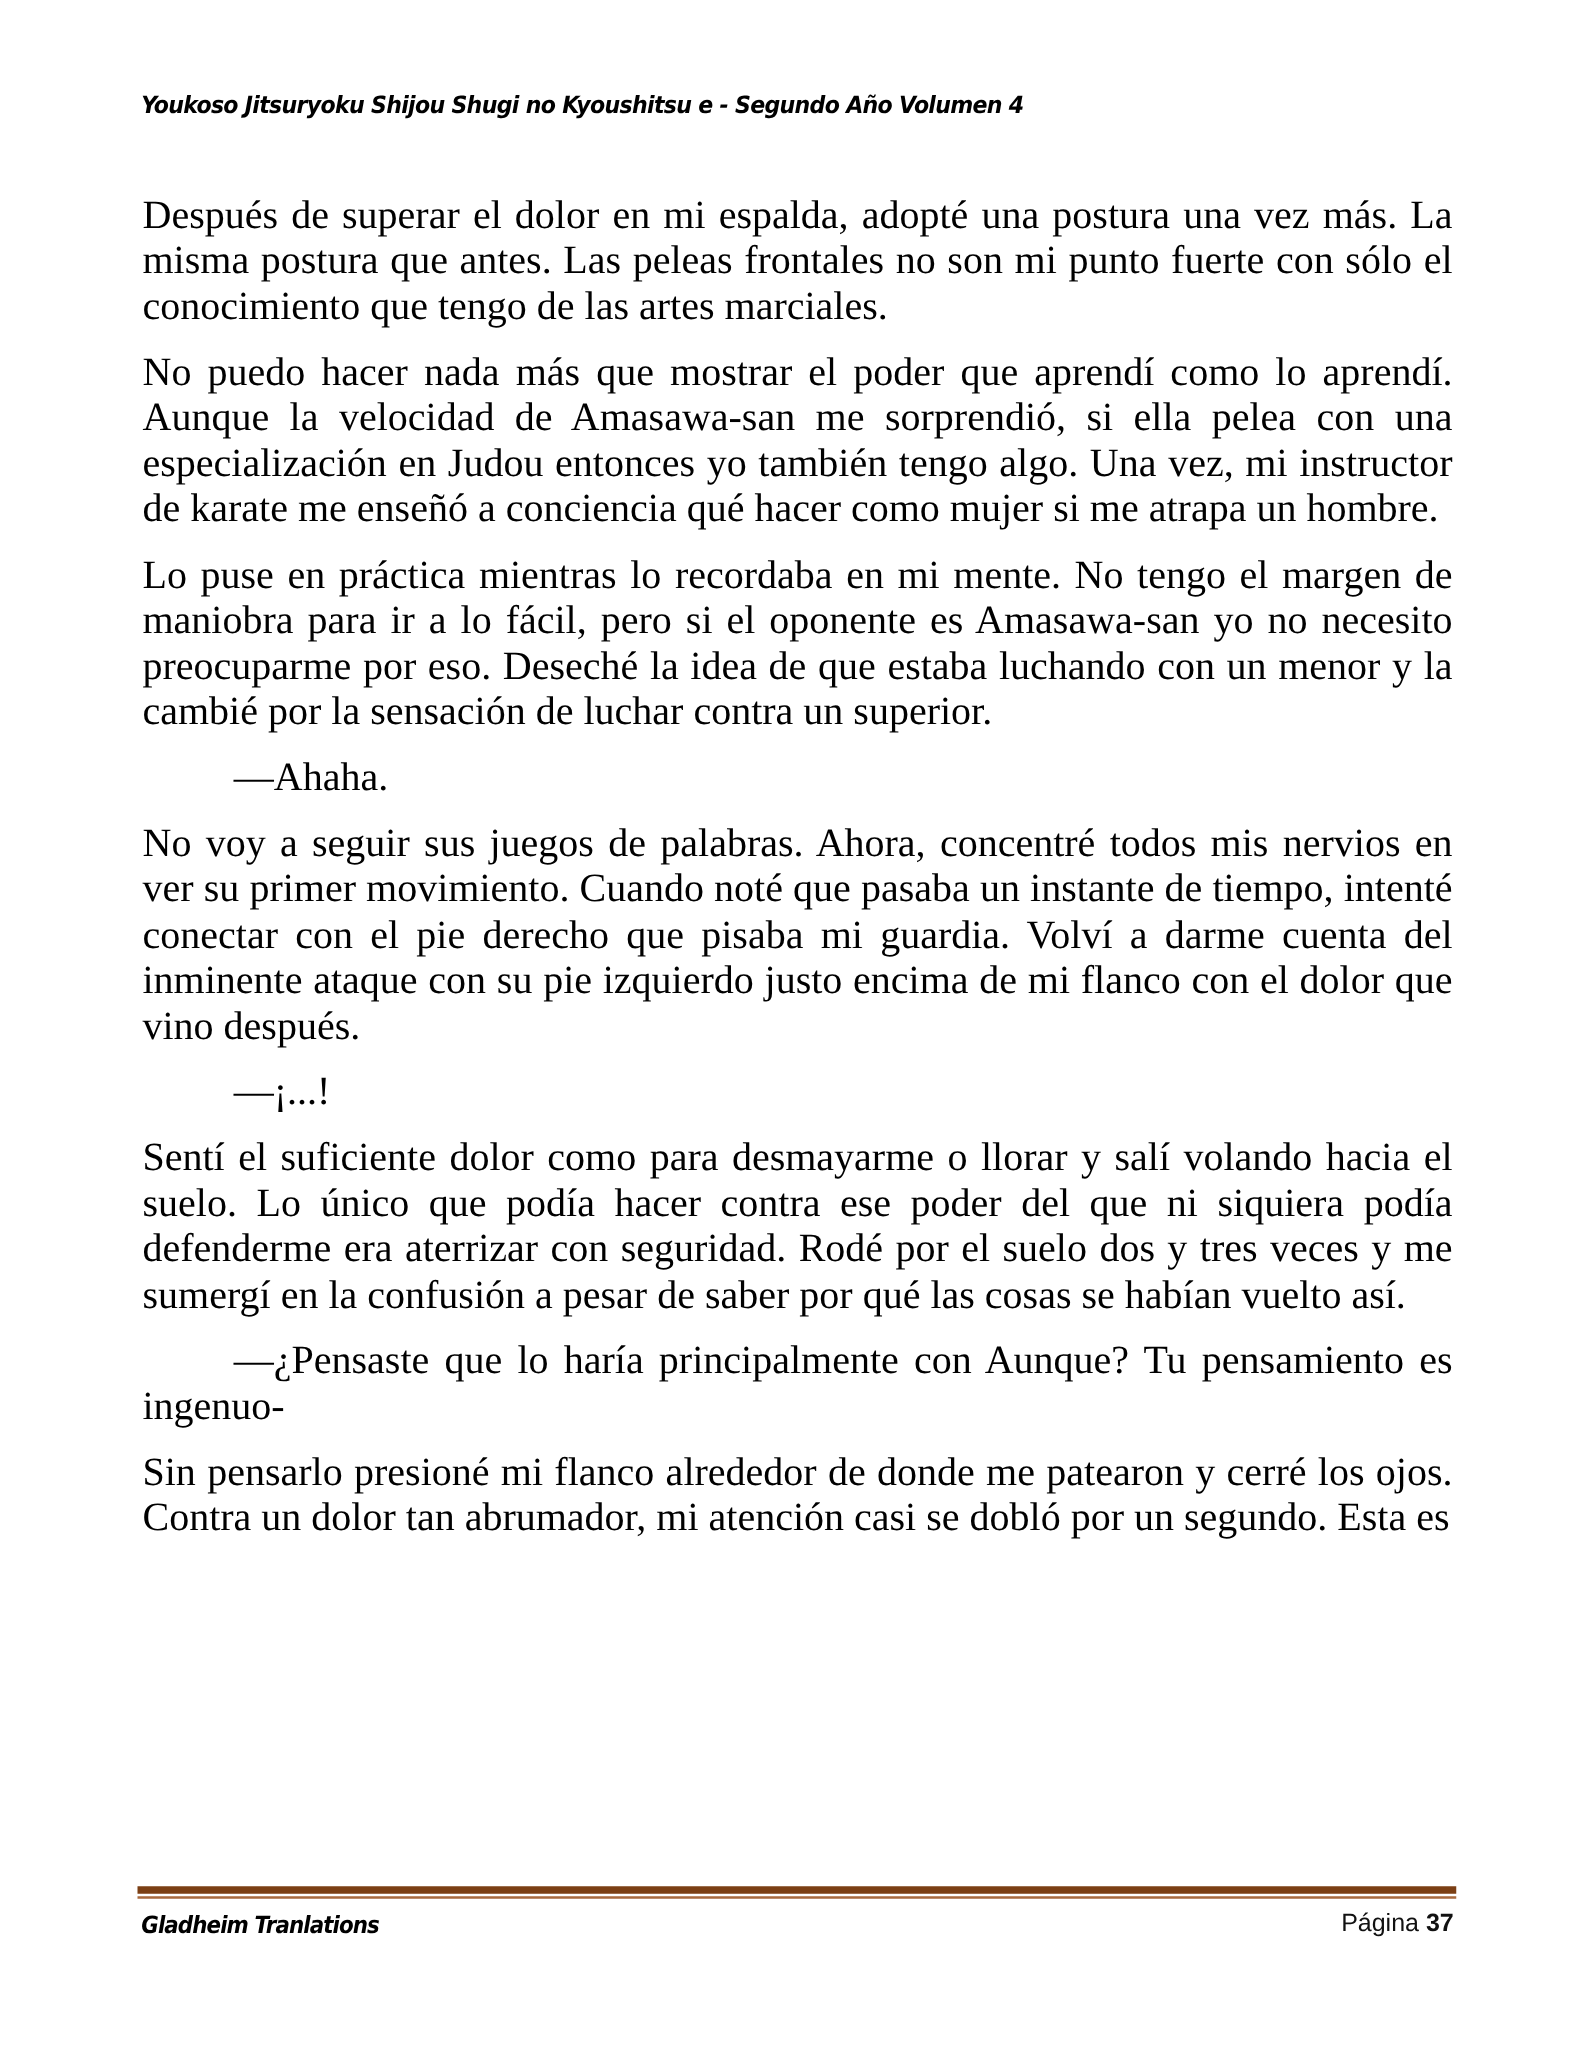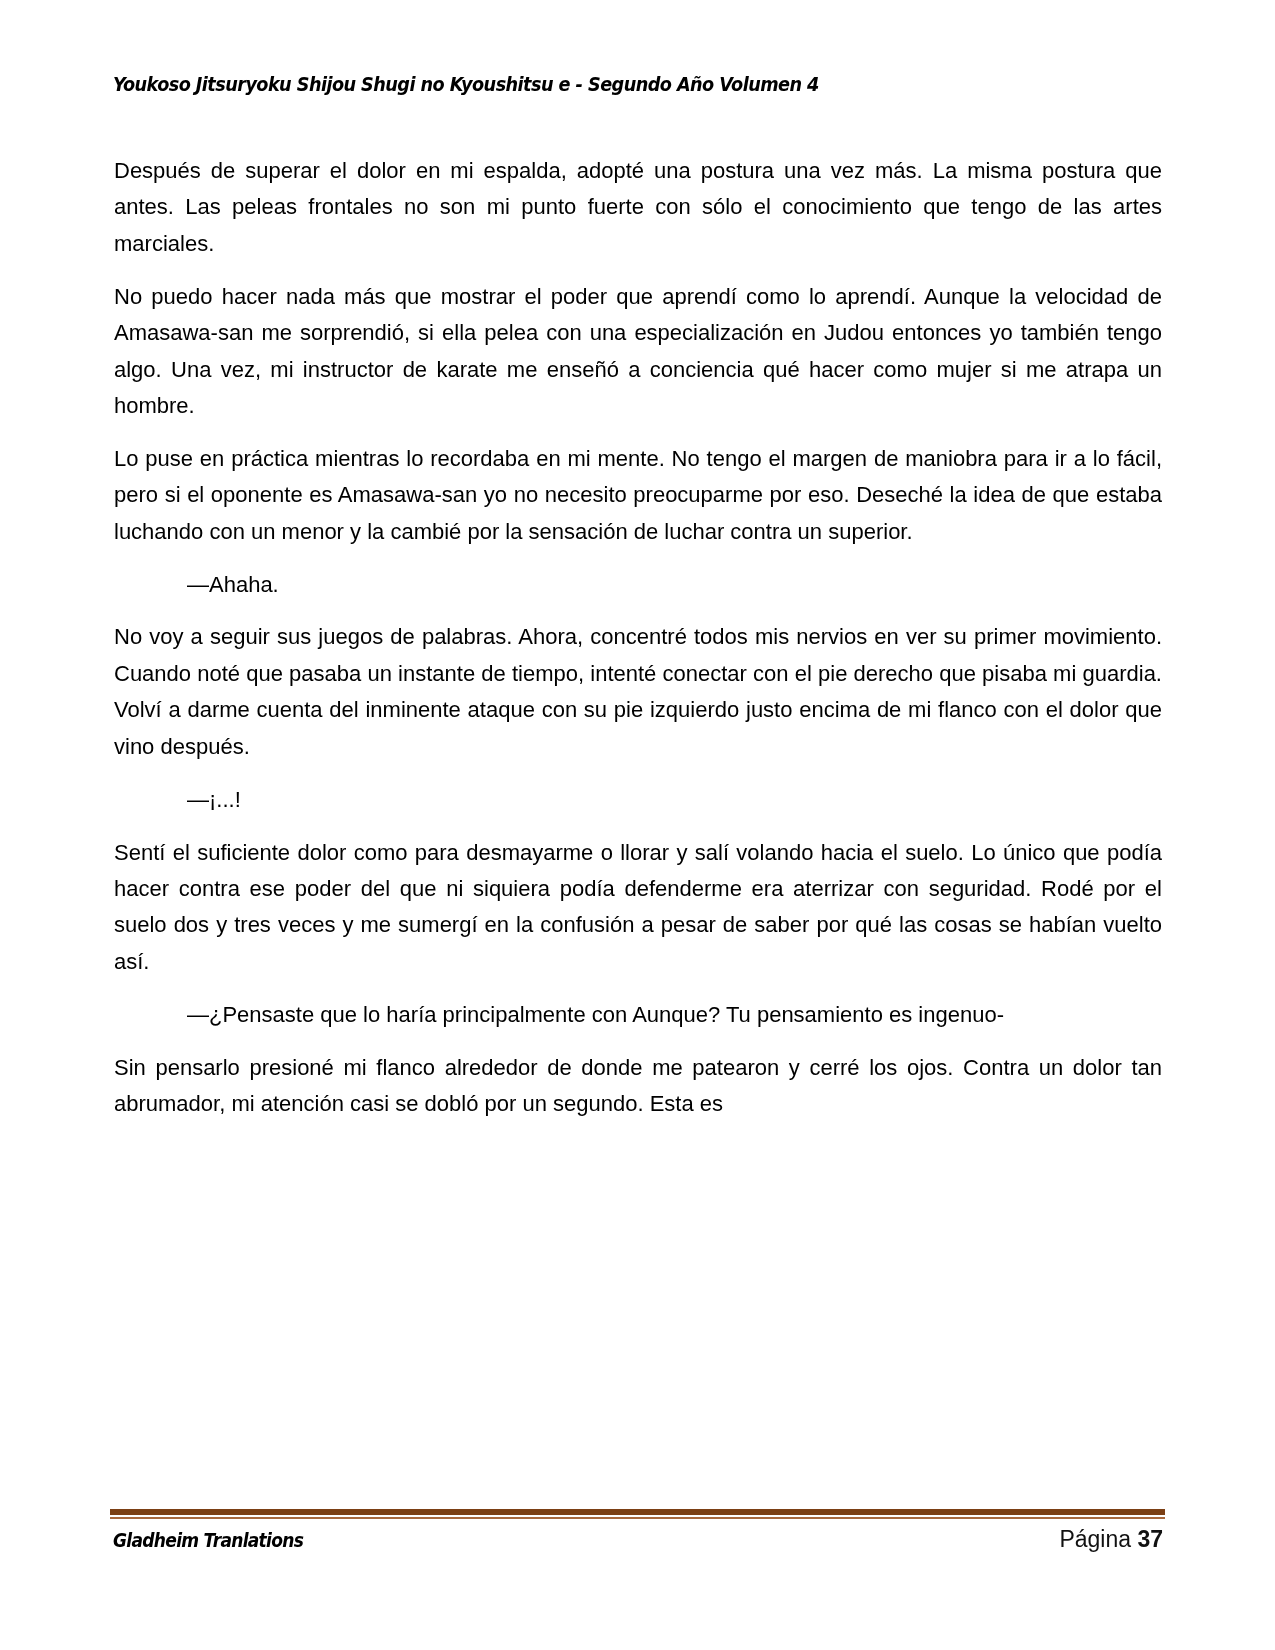--- a/index.html
+++ b/index.html
@@ -27,22 +27,22 @@
       line-height: 28px;
       white-space: nowrap;
       transform: scaleX(0.93);
       transform-origin: left center;
     }
     .page-body {
       position: absolute;
       left: 114px;
       top: 153px;
       width: 1048px;
-      font-family: Liberation Sans, sans-serif;
-      font-size: 22px;
+      font-family: Liberation Serif, serif;
+      font-size: 32px;
       line-height: 36.4px;
     }
     .page-body p {
       margin: 0 0 16.5px 0;
       text-align: justify;
     }
     .page-body p.last-line-left {
       text-align-last: left;
     }
     .page-body p.dialogue {
@@ -76,21 +76,21 @@
       line-height: 28px;
       white-space: nowrap;
       transform: scaleX(0.9);
       transform-origin: left center;
     }
     .footer-right {
       position: absolute;
       right: 112px;
       top: 1525px;
       font-family: "Liberation Sans", sans-serif;
-      font-size: 23px;
+      font-size: 20px;
       line-height: 28px;
       white-space: nowrap;
       color: #111111;
     }
     .footer-right .page-num {
       font-weight: bold;
     }
   </style>
 </head>
 <body>

